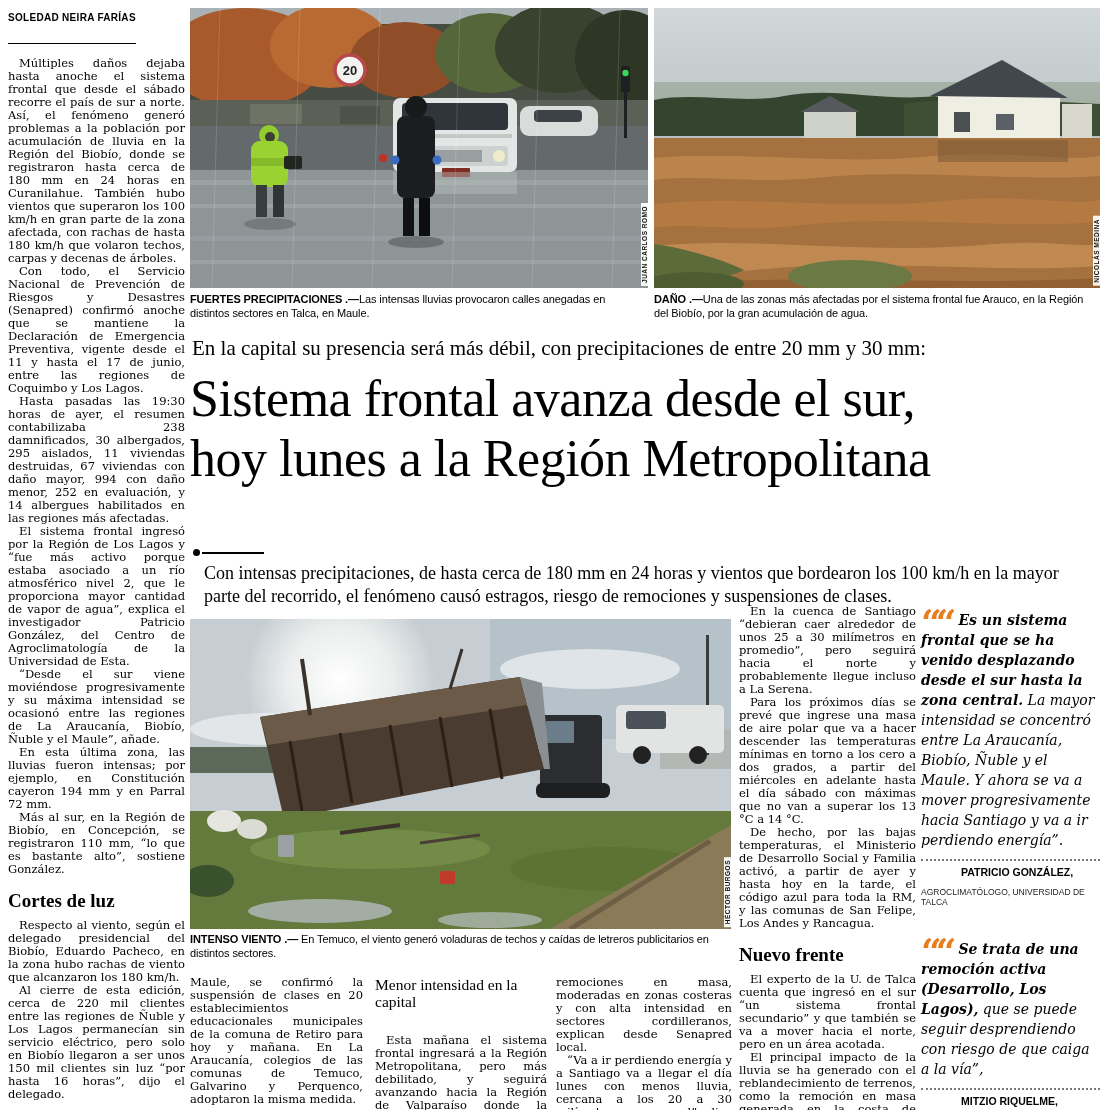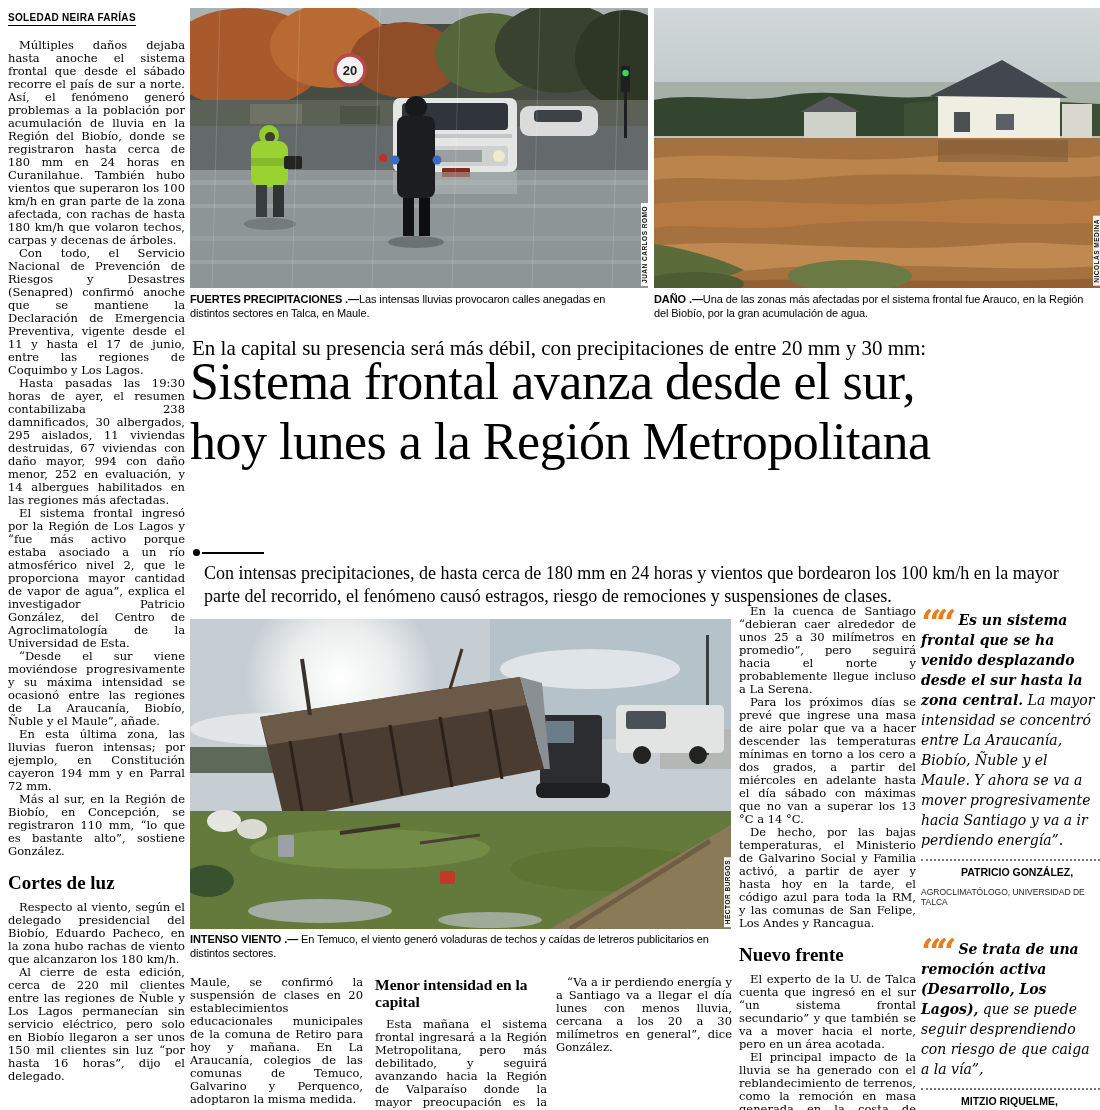--- a/index.html
+++ b/index.html
@@ -4,26 +4,26 @@
 <style>
   html,body{margin:0;padding:0;background:#fff;}
   #page{position:relative;width:1100px;height:1110px;background:#ffffff;color:#000;
         font-family:"DejaVu Serif",serif;overflow:hidden;}
 
   
   .col{position:absolute;}
   .body-text p{margin:0;text-indent:11px;text-align:justify;
                font-size:11.5px;line-height:13px;font-family:"DejaVu Serif",serif;}
   .byline{display:inline-block;font-family:"Liberation Sans",sans-serif;font-weight:bold;
-          font-size:10px;letter-spacing:.3px;border-bottom:1px solid #000;padding-bottom:2px;
+          font-size:10px;letter-spacing:.3px;border-bottom:1px solid #000;padding-bottom:20px;
           margin-bottom:13px;}
   .subhead{font-family:"Liberation Serif",serif;font-weight:bold;font-size:19px;
            margin:14px 0 7px;}
-  .subhead-sm{font-family:"Liberation Serif",serif;font-weight:bold;font-size:15.5px;
-              line-height:17px;margin:0 0 8px;}
+  .subhead-sm{font-family:"Liberation Serif",serif;font-weight:normal;font-size:15.5px;
+              line-height:17px;margin:0 0 24px;}
 
   
   .photo{position:absolute;overflow:hidden;background:#fdba74;}
   .photo svg{display:block;}
   .credit{position:absolute;right:0;bottom:2px;writing-mode:vertical-rl;transform:rotate(180deg);
           font-family:"Liberation Sans",sans-serif;font-weight:bold;font-size:6.5px;
           letter-spacing:.5px;background:rgba(255,255,255,.92);color:#111;padding:3px 0;}
   .caption{position:absolute;font-family:"Liberation Sans",sans-serif;font-size:11px;
            line-height:13.5px;letter-spacing:-.1px;}
   .caption b{font-weight:bold;}
@@ -192,21 +192,21 @@
   </div>
 
   <div class="caption" style="left:190px;top:293px;width:452px;">
     <b>FUERTES PRECIPITACIONES .—</b><span>Las intensas lluvias provocaron calles anegadas en distintos sectores en Talca, en Maule.</span>
   </div>
   <div class="caption" style="left:654px;top:293px;width:446px;">
     <b>DAÑO .—</b><span>Una de las zonas más afectadas por el sistema frontal fue Arauco, en la Región del Biobío, por la gran acumulación de agua.</span>
   </div>
 
   <div class="kicker" style="left:192px;top:336px;width:900px;">En la capital su presencia será más débil, con precipitaciones de entre 20 mm y 30 mm:</div>
-  <div class="headline" style="left:190px;top:352px;width:905px;">
+  <div class="headline" style="left:190px;top:369px;width:905px;">
     <div>Sistema frontal avanza desde el sur,</div>
     <div>hoy lunes a la Región Metropolitana</div>
   </div>
   <div class="end-mark" style="left:193px;top:549px;">
     <span class="dot"></span>
     <span class="bar"></span>
   </div>
   <div class="deck" style="left:204px;top:562px;width:890px;">Con intensas precipitaciones, de hasta cerca de 180 mm en 24 horas y vientos que bordearon los 100 km/h en la mayor parte del recorrido, el fenómeno causó estragos, riesgo de remociones y suspensiones de clases.</div>
 
   <div class="photo" style="left:190px;top:619px;width:541px;height:310px;">
@@ -268,21 +268,21 @@
     </svg>
     <span class="credit">HÉCTOR BURGOS</span>
   </div>
   <div class="caption" style="left:190px;top:933px;width:541px;">
     <b>INTENSO VIENTO .—</b> <span>En Temuco, el viento generó voladuras de techos y caídas de letreros publicitarios en distintos sectores.</span>
   </div>
 
   <div class="col body-text" style="left:739px;top:605px;width:177px;">
     <p>En la cuenca de Santiago “debieran caer alrededor de unos 25 a 30 milímetros en promedio”, pero seguirá hacia el norte y probablemente llegue incluso a La Serena.</p>
     <p>Para los próximos días se prevé que ingrese una masa de aire polar que va a hacer descender las temperaturas mínimas en torno a los cero a dos grados, a partir del miércoles en adelante hasta el día sábado con máximas que no van a superar los 13 °C a 14 °C.</p>
-    <p>De hecho, por las bajas temperaturas, el Ministerio de Galvarino Social y Familia activó, a partir de ayer y hasta hoy en la tarde, el código azul para toda la RM, y las comunas de San Felipe, Los Andes y Rancagua.</p>
+    <p>De hecho, por las bajas temperaturas, el Ministerio de Desarrollo Social y Familia activó, a partir de ayer y hasta hoy en la tarde, el código azul para toda la RM, y las comunas de San Felipe, Los Andes y Rancagua.</p>
     <div class="subhead">Nuevo frente</div>
     <p>El experto de la U. de Talca cuenta que ingresó en el sur “un sistema frontal secundario” y que también se va a mover hacia el norte, pero en un área acotada.</p>
     <p>El principal impacto de la lluvia se ha generado con el reblandecimiento de terrenos, como la remoción en masa generada en la costa de Chinquihue, entre ese sector y la Caleta Angelmó, lo que obligó a cerrar el tránsito en ese punto porque el cerro ha seguido desmoronándose.</p>
   </div>
 
   <div class="col" style="left:921px;top:610px;width:179px;">
     <div class="quote">
       <span class="qmark" style="color:#E87D1E;">““</span><span class="qbold">Es un sistema frontal que se ha venido desplazando desde el sur hasta la zona central.</span><span> La mayor intensidad se concentró entre La Araucanía, Biobío, Ñuble y el Maule. Y ahora se va a mover progresivamente hacia Santiago y va a ir perdiendo energía”.</span>
     </div>
     <div class="qrule"></div>
@@ -298,16 +298,17 @@
   </div>
 
   <div class="col body-text" style="left:190px;top:976px;width:173px;">
     <p style="text-indent:0;">Maule, se confirmó la suspensión de clases en 20 establecimientos educacionales municipales de la comuna de Retiro para hoy y mañana. En La Araucanía, colegios de las comunas de Temuco, Galvarino y Perquenco, adoptaron la misma medida.</p>
   </div>
   <div class="col body-text" style="left:375px;top:976px;width:172px;">
     <div class="subhead-sm">Menor intensidad en la capital</div>
     <p>Esta mañana el sistema frontal ingresará a la Región Metropolitana, pero más debilitado, y seguirá avanzando hacia la Región de Valparaíso donde la mayor preocupación es la posibilidad de</p>
   </div>
   <div class="col body-text" style="left:556px;top:976px;width:176px;">
+    <p style="text-indent:0;">remociones en masa, moderadas en zonas costeras y con alta intensidad en sectores cordilleranos, explican desde Senapred local.</p>
     <p>“Va a ir perdiendo energía y a Santiago va a llegar el día lunes con menos lluvia, cercana a los 20 a 30 milímetros en general”, dice González.</p>
   </div>
 
 </div>
 
 </body></html>

